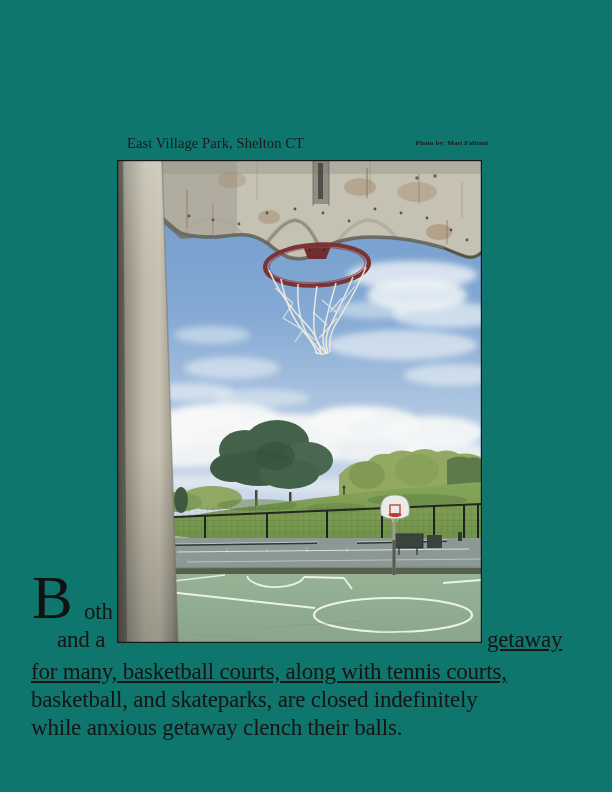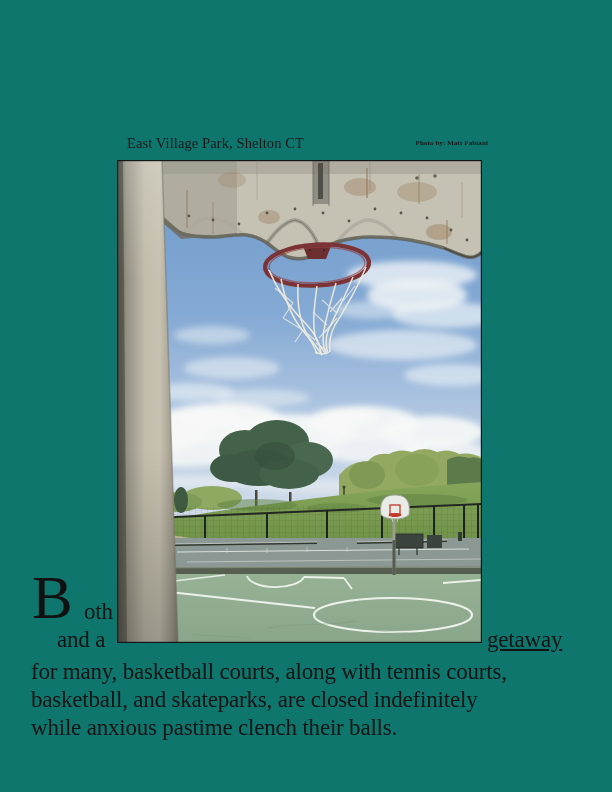--- a/index.html
+++ b/index.html
@@ -16,21 +16,21 @@
   }
   .photo{
     position:absolute;left:117px;top:160px;width:365px;height:483px;line-height:0;
   }
   .body-txt{position:absolute;font-size:23px;letter-spacing:-0.2px;line-height:1;white-space:nowrap;color:#141414;}
   .dropcap{position:absolute;left:32px;top:567px;font-size:61px;line-height:1;color:#111;}
   .l1a{left:84px;top:600px;}
   .l1b{left:484px;top:600px;}
   .l2a{left:17px;top:628px;margin-left:40px;}
   .l2b{left:487px;top:628px;text-decoration:underline;}
-  .l3{left:31px;top:660px;}
+  .l3{left:31px;top:660px;text-decoration:underline;}
   .l4{left:31px;top:688px;}
   .l5{left:31px;top:716px;}
 </style>
 </head>
 <body>
 
 <div class="page">
 
   <div class="caption">East Village Park, Shelton CT</div>
   <div class="credit">Photo by: Matt Fabiani</div>
@@ -300,15 +300,15 @@
       <rect x="0.6" y="0.6" width="363.8" height="481.8" fill="none" stroke="#161616" stroke-width="1.2"></rect>
     </svg>
   </div>
 
   <div class="dropcap">B</div>
   <div class="body-txt l1a">oth</div>
   <div class="body-txt l2a">and a</div>
   <div class="body-txt l2b">getaway</div>
   <div class="body-txt l3">for many, basketball courts, along with tennis courts,</div>
   <div class="body-txt l4">basketball, and skateparks, are closed indefinitely</div>
-  <div class="body-txt l5">while anxious pastime clench their balls.</div>
+  <div class="body-txt l5">while anxious getaway clench their balls.</div>
 
 </div>
 
 </body></html>

